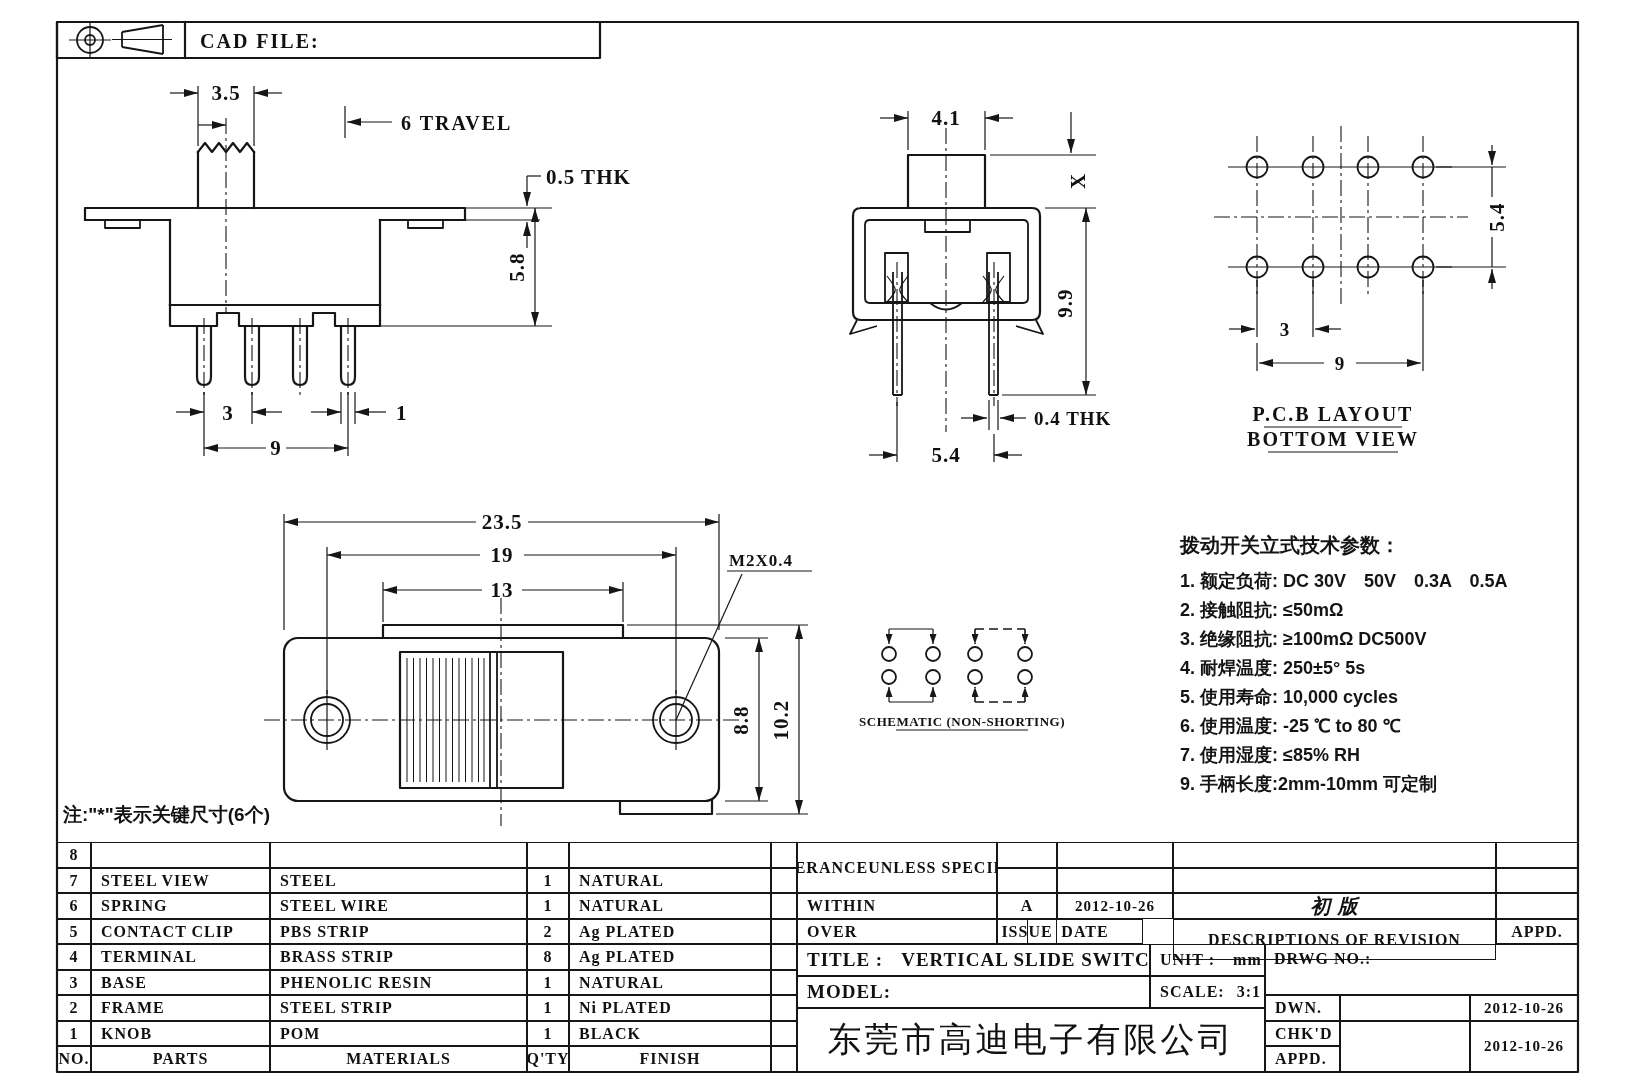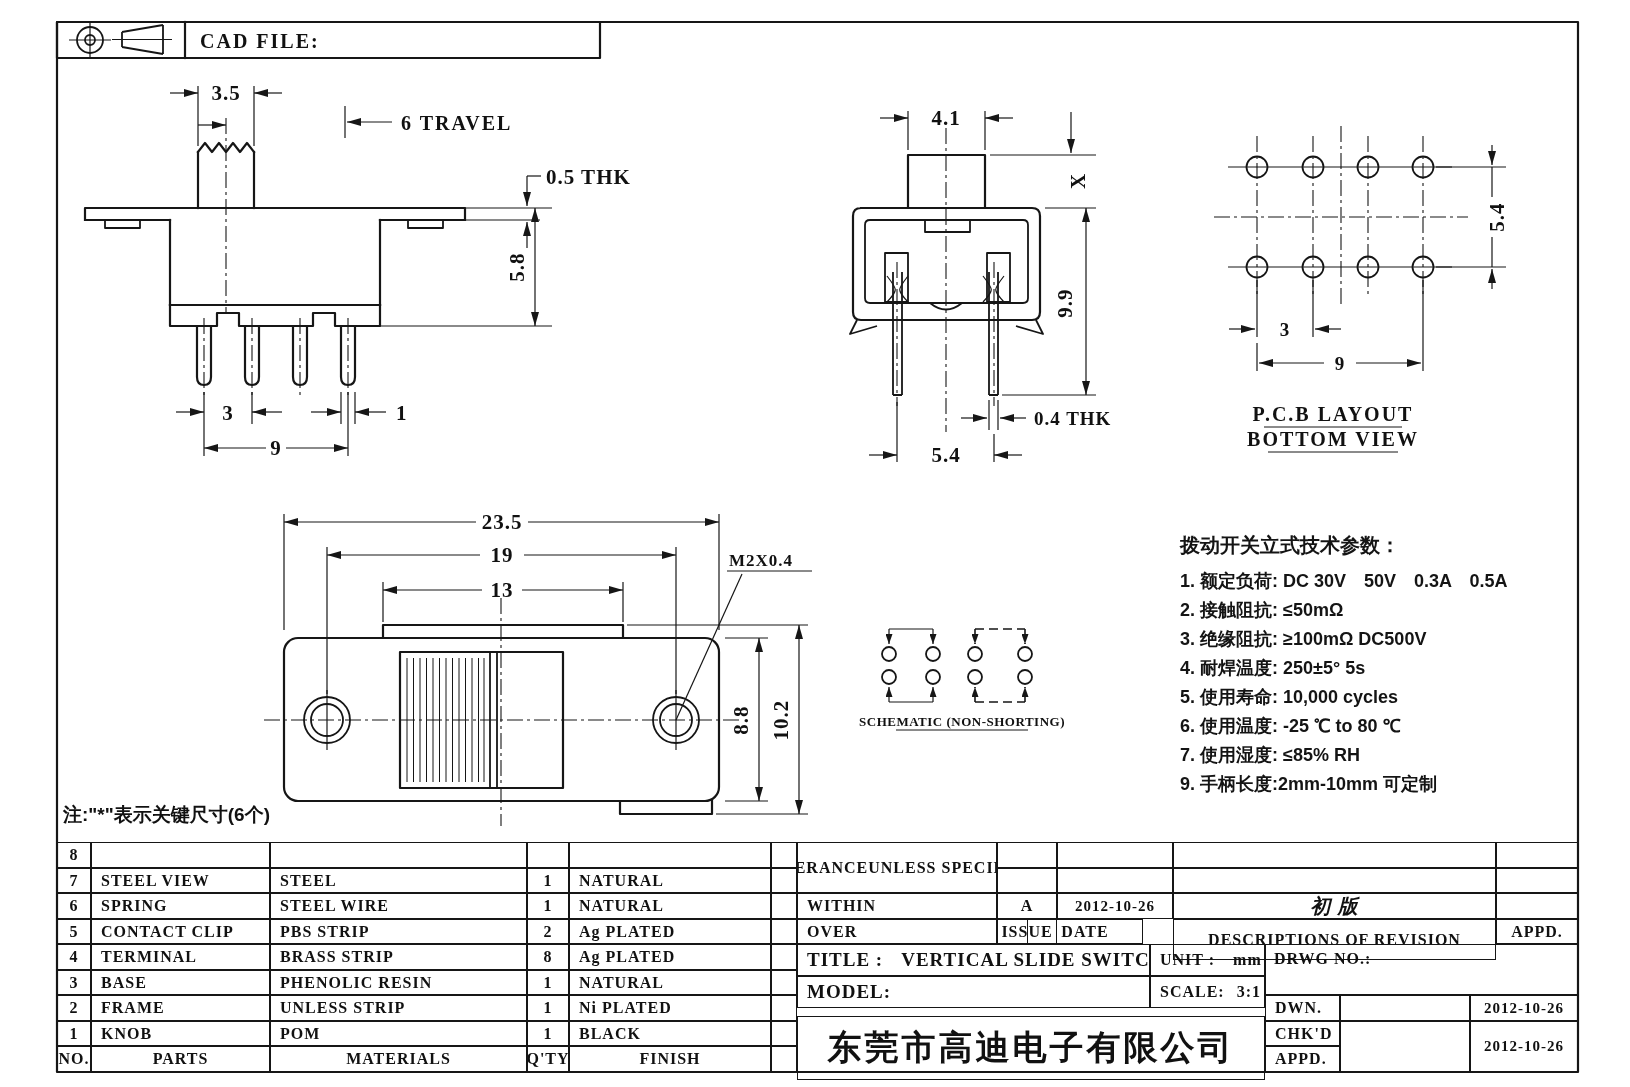--- a/index.html
+++ b/index.html
@@ -18,21 +18,21 @@
   text.t19{font-size:19px;}
   text.tl{font-size:20px;letter-spacing:2px;}
   text.tc{font-size:13px;letter-spacing:.5px;}
   
   .cell{position:absolute;box-sizing:border-box;border:1.6px solid #161616;
         font-weight:bold;font-size:16px;letter-spacing:1px;display:flex;align-items:center;
         overflow:hidden;white-space:nowrap;background:transparent;}
   .cc{justify-content:center;}
   .cl-pad{padding-left:9px;}
   .two-line{flex-direction:row;justify-content:center;line-height:20px;}
-  .big-co{font-family:"Liberation Sans",sans-serif;font-weight:700;font-size:34px;letter-spacing:3px;justify-content:center;margin-top:8px;}
+  .big-co{font-family:"Liberation Sans",sans-serif;font-weight:400;font-size:34px;letter-spacing:3px;justify-content:center;}
   .rev-cjk{font-style:italic;font-size:20px;justify-content:center;font-family:"Liberation Sans",sans-serif;}
   .specs{position:absolute;left:1180px;top:532px;width:410px;font-family:"Liberation Sans",sans-serif;
          font-weight:bold;color:#141414;}
   .specs .sp-title{font-size:20px;margin-bottom:8px;}
   .specs .sp-item{font-size:18px;line-height:29px;}
   .note{position:absolute;left:63px;top:802px;font-family:"Liberation Sans",sans-serif;
         font-weight:bold;font-size:19px;color:#111;}
   .lblpair{display:flex;gap:18px;}
 </style>
 </head>
@@ -356,21 +356,21 @@
     <div class="cell cl-pad" style="left:569px;top:944px;width:202px;height:26px">Ag PLATED</div>
 
     <div class="cell cc" style="left:57px;top:970px;width:34px;height:25px">3</div>
     <div class="cell cl-pad" style="left:91px;top:970px;width:179px;height:25px">BASE</div>
     <div class="cell cl-pad" style="left:270px;top:970px;width:257px;height:25px">PHENOLIC RESIN</div>
     <div class="cell cc" style="left:527px;top:970px;width:42px;height:25px">1</div>
     <div class="cell cl-pad" style="left:569px;top:970px;width:202px;height:25px">NATURAL</div>
 
     <div class="cell cc" style="left:57px;top:995px;width:34px;height:26px">2</div>
     <div class="cell cl-pad" style="left:91px;top:995px;width:179px;height:26px">FRAME</div>
-    <div class="cell cl-pad" style="left:270px;top:995px;width:257px;height:26px">UNLESS STRIP</div>
+    <div class="cell cl-pad" style="left:270px;top:995px;width:257px;height:26px">STEEL STRIP</div>
     <div class="cell cc" style="left:527px;top:995px;width:42px;height:26px">1</div>
     <div class="cell cl-pad" style="left:569px;top:995px;width:202px;height:26px">Ni PLATED</div>
 
     <div class="cell cc" style="left:57px;top:1021px;width:34px;height:25px">1</div>
     <div class="cell cl-pad" style="left:91px;top:1021px;width:179px;height:25px">KNOB</div>
     <div class="cell cl-pad" style="left:270px;top:1021px;width:257px;height:25px">POM</div>
     <div class="cell cc" style="left:527px;top:1021px;width:42px;height:25px">1</div>
     <div class="cell cl-pad" style="left:569px;top:1021px;width:202px;height:25px">BLACK</div>
 
     <div class="cell cc" style="left:57px;top:1046px;width:34px;height:26px">NO.</div>

